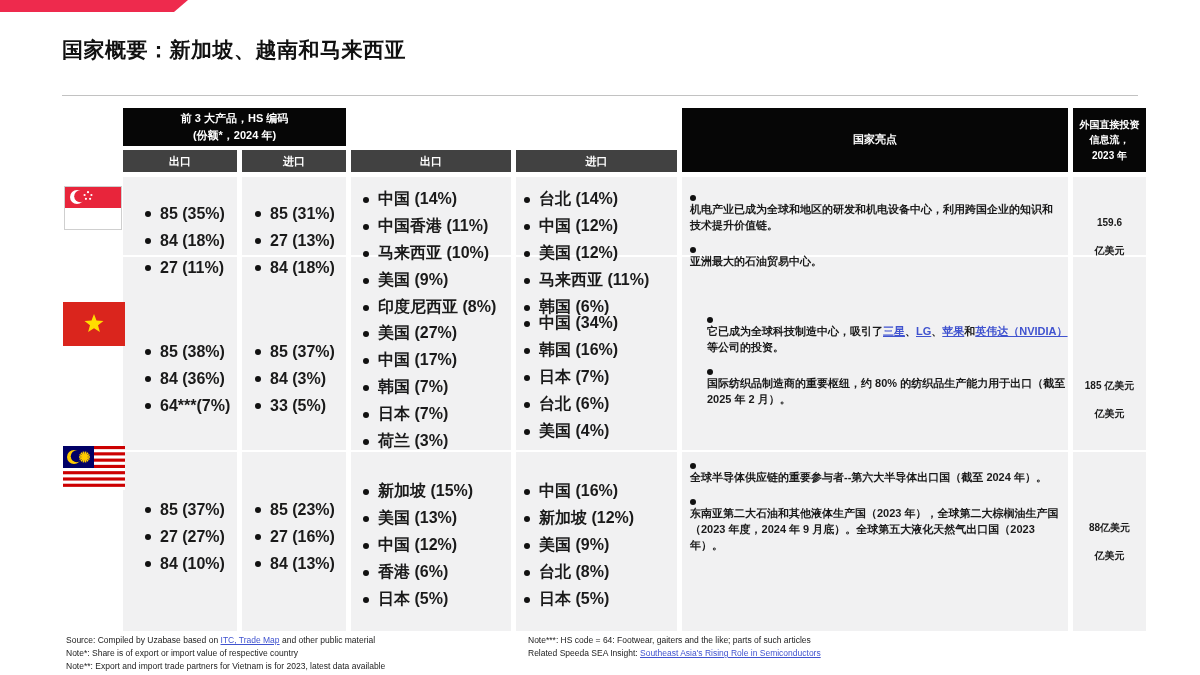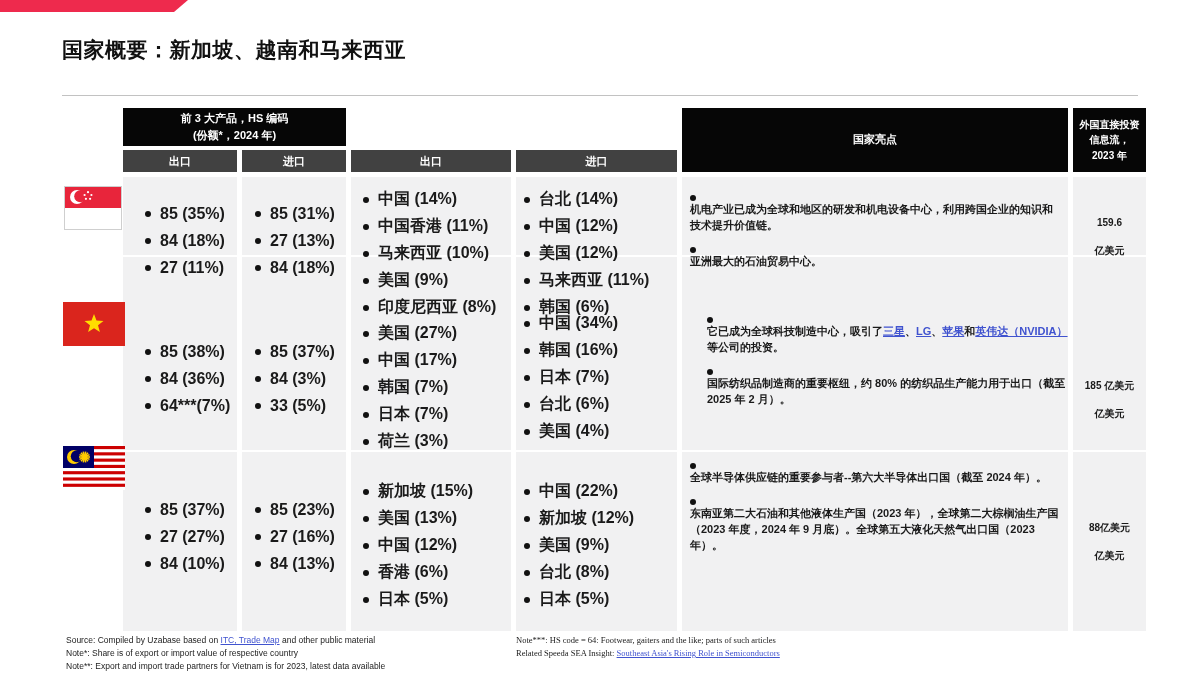--- a/index.html
+++ b/index.html
@@ -48,21 +48,21 @@
   <div class="abs sub" style="left:123px;top:150px;width:114px;height:22px;">出口</div>
   <div class="abs sub" style="left:242px;top:150px;width:104px;height:22px;">进口</div>
   <div class="abs sub" style="left:351px;top:150px;width:160px;height:22px;">出口</div>
   <div class="abs sub" style="left:516px;top:150px;width:161px;height:22px;">进口</div>
 
   <div class="abs" style="left:66px;top:634px;" id="footer-left">
       <div class="fline"><span>Source: Compiled by Uzabase based on </span><a class="flink" href="#">ITC, Trade Map</a><span> and other public material</span></div>
       <div class="fline"><span>Note*: Share is of export or import value of respective country</span></div>
       <div class="fline"><span>Note**: Export and import trade partners for Vietnam is for 2023, latest data available</span></div>
     </div>
-  <div class="abs" style="left:516px;top:634px;font-family:Liberation Serif, serif;" id="footer-right">
+  <div class="abs" style="left:528px;top:634px;" id="footer-right">
       <div class="fline"><span>Note***: HS code = 64: Footwear, gaiters and the like; parts of such articles</span></div>
       <div class="fline"><span>Related Speeda SEA Insight: </span><a class="flink" href="#">Southeast Asia's Rising Role in Semiconductors</a></div>
     </div>
 <div class="abs band" style="left: 123px; top: 177px; width: 114px; height: 78px;"></div>
     <div class="abs band" style="left: 242px; top: 177px; width: 104px; height: 78px;"></div>
     <div class="abs band" style="left: 351px; top: 177px; width: 160px; height: 78px;"></div>
     <div class="abs band" style="left: 516px; top: 177px; width: 161px; height: 78px;"></div>
     <div class="abs band" style="left: 682px; top: 177px; width: 386px; height: 78px;"></div>
     <div class="abs band" style="left: 1073px; top: 177px; width: 73px; height: 78px;"></div>
     <div class="abs band" style="left: 123px; top: 257px; width: 114px; height: 193px;"></div>
@@ -342,21 +342,21 @@
         <span>香港 (6%)</span>
       </div>
       <div class="citem">
         <div class="dot"></div>
         <span>日本 (5%)</span>
       </div>
     </div>
     <div class="clist" style="left: 524px; top: 478px;">
       <div class="citem">
         <div class="dot"></div>
-        <span>中国 (22%)</span>
+        <span>中国 (16%)</span>
       </div>
       <div class="citem">
         <div class="dot"></div>
         <span>新加坡 (12%)</span>
       </div>
       <div class="citem">
         <div class="dot"></div>
         <span>美国 (9%)</span>
       </div>
       <div class="citem">

